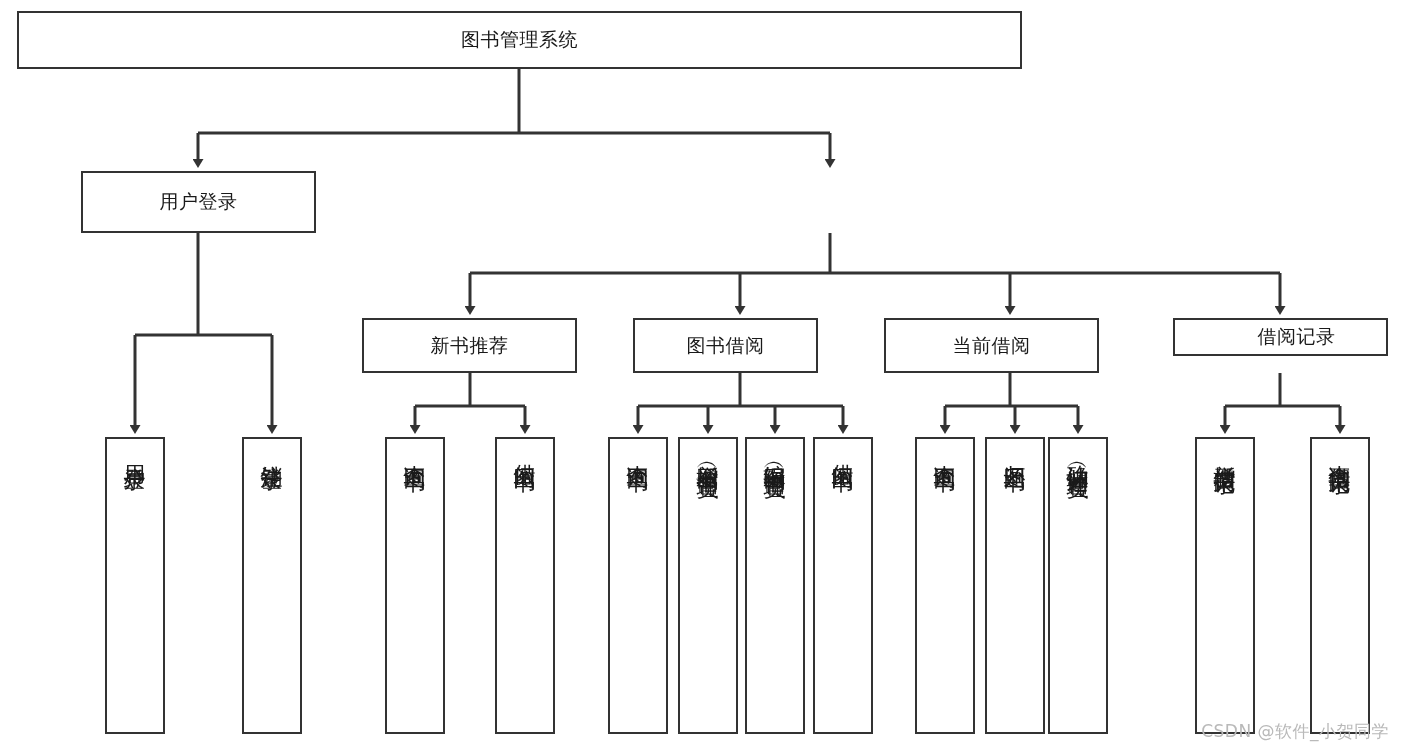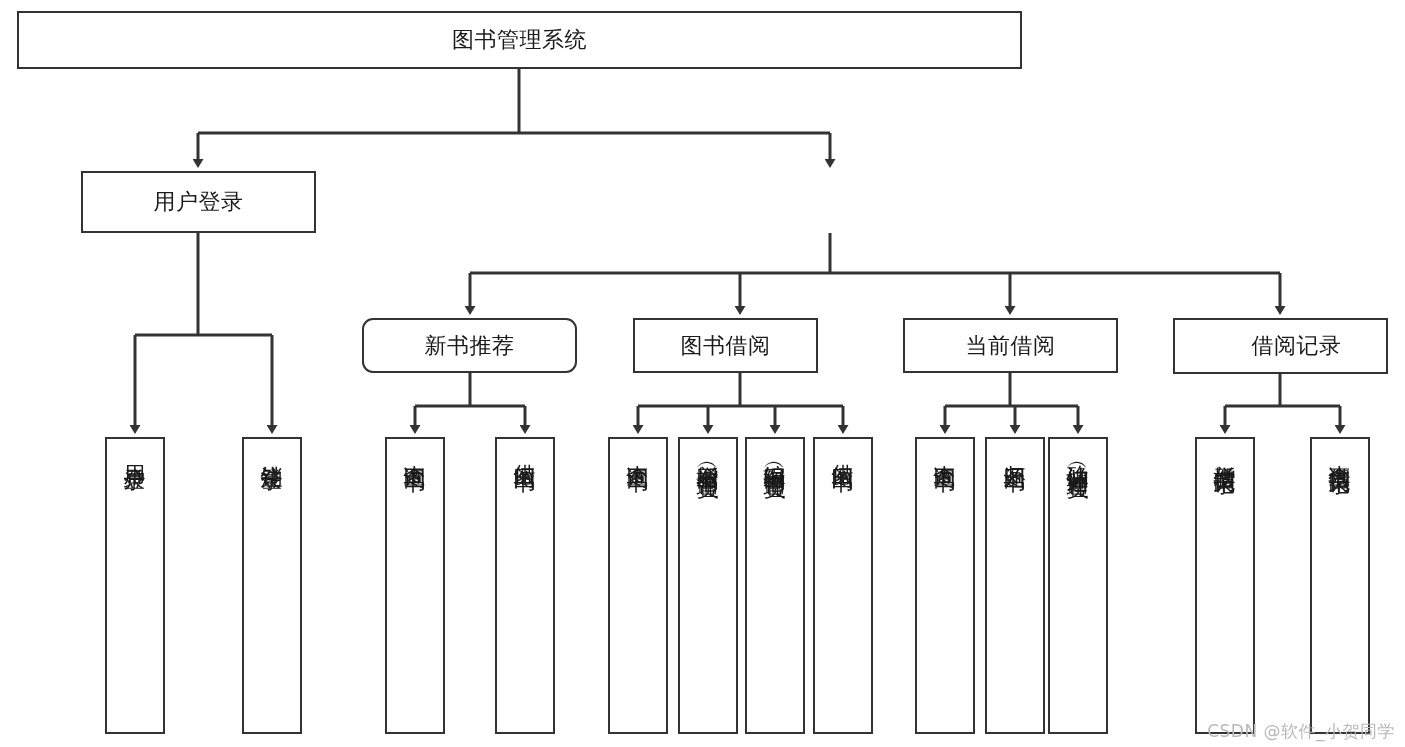--- a/index.html
+++ b/index.html
@@ -26,21 +26,21 @@
     position:absolute;
     box-sizing:border-box;
     background:#ffffff;
     border:2px solid #333333;
     display:flex;
     align-items:center;
     justify-content:center;
     text-align:center;
   }
   .node .lbl{
-    font-size:22px;
+    font-size:19px;
     line-height:1.15;
     color:#1a1a1a;
     letter-spacing:0.5px;
     white-space:nowrap;
   }
   .node.vert{
     align-items:flex-start;
     justify-content:center;
     padding-top:8px;
   }
@@ -48,21 +48,21 @@
     writing-mode:vertical-rl;
     text-orientation:upright;
     font-size:22px;
     line-height:1.05;
     letter-spacing:2px;
     white-space:normal;
     max-height:278px;
   }
   #watermark{
     position:absolute;
-    right:10px;
+    right:16px;
     bottom:4px;
     font-size:17px;
     color:#b9b9b9;
     letter-spacing:0.5px;
     white-space:nowrap;
     user-select:none;
   }
 </style>
 </head>
 <body>
@@ -120,30 +120,30 @@
   </svg>
 
   <div class="node" style="left:17px;top:11px;width:1005px;height:58px;">
     <span class="lbl">图书管理系统</span>
   </div>
 
   <div class="node" style="left:81px;top:171px;width:235px;height:62px;">
     <span class="lbl">用户登录</span>
   </div>
 
-  <div class="node" style="left:362px;top:318px;width:215px;height:55px;border-radius:11px;">
+  <div class="node" style="left:362px;top:318px;width:215px;height:55px;">
     <span class="lbl">新书推荐</span>
   </div>
   <div class="node" style="left:633px;top:318px;width:185px;height:55px;">
     <span class="lbl">图书借阅</span>
   </div>
-  <div class="node" style="left:903px;top:318px;width:215px;height:55px;">
+  <div class="node" style="left:884px;top:318px;width:215px;height:55px;">
     <span class="lbl">当前借阅</span>
   </div>
-  <div class="node" style="left:1173px;top:318px;width:215px;height:56px;padding-left:32px;">
+  <div class="node" style="left:1173px;top:318px;width:215px;height:38px;padding-left:32px;">
     <span class="lbl">借阅记录</span>
   </div>
 
   <div class="node vert" style="left:105px;top:437px;width:60px;height:297px;">
     <span class="lbl">用户登录</span>
   </div>
   <div class="node vert" style="left:242px;top:437px;width:60px;height:297px;">
     <span class="lbl">注销登录</span>
   </div>
 

